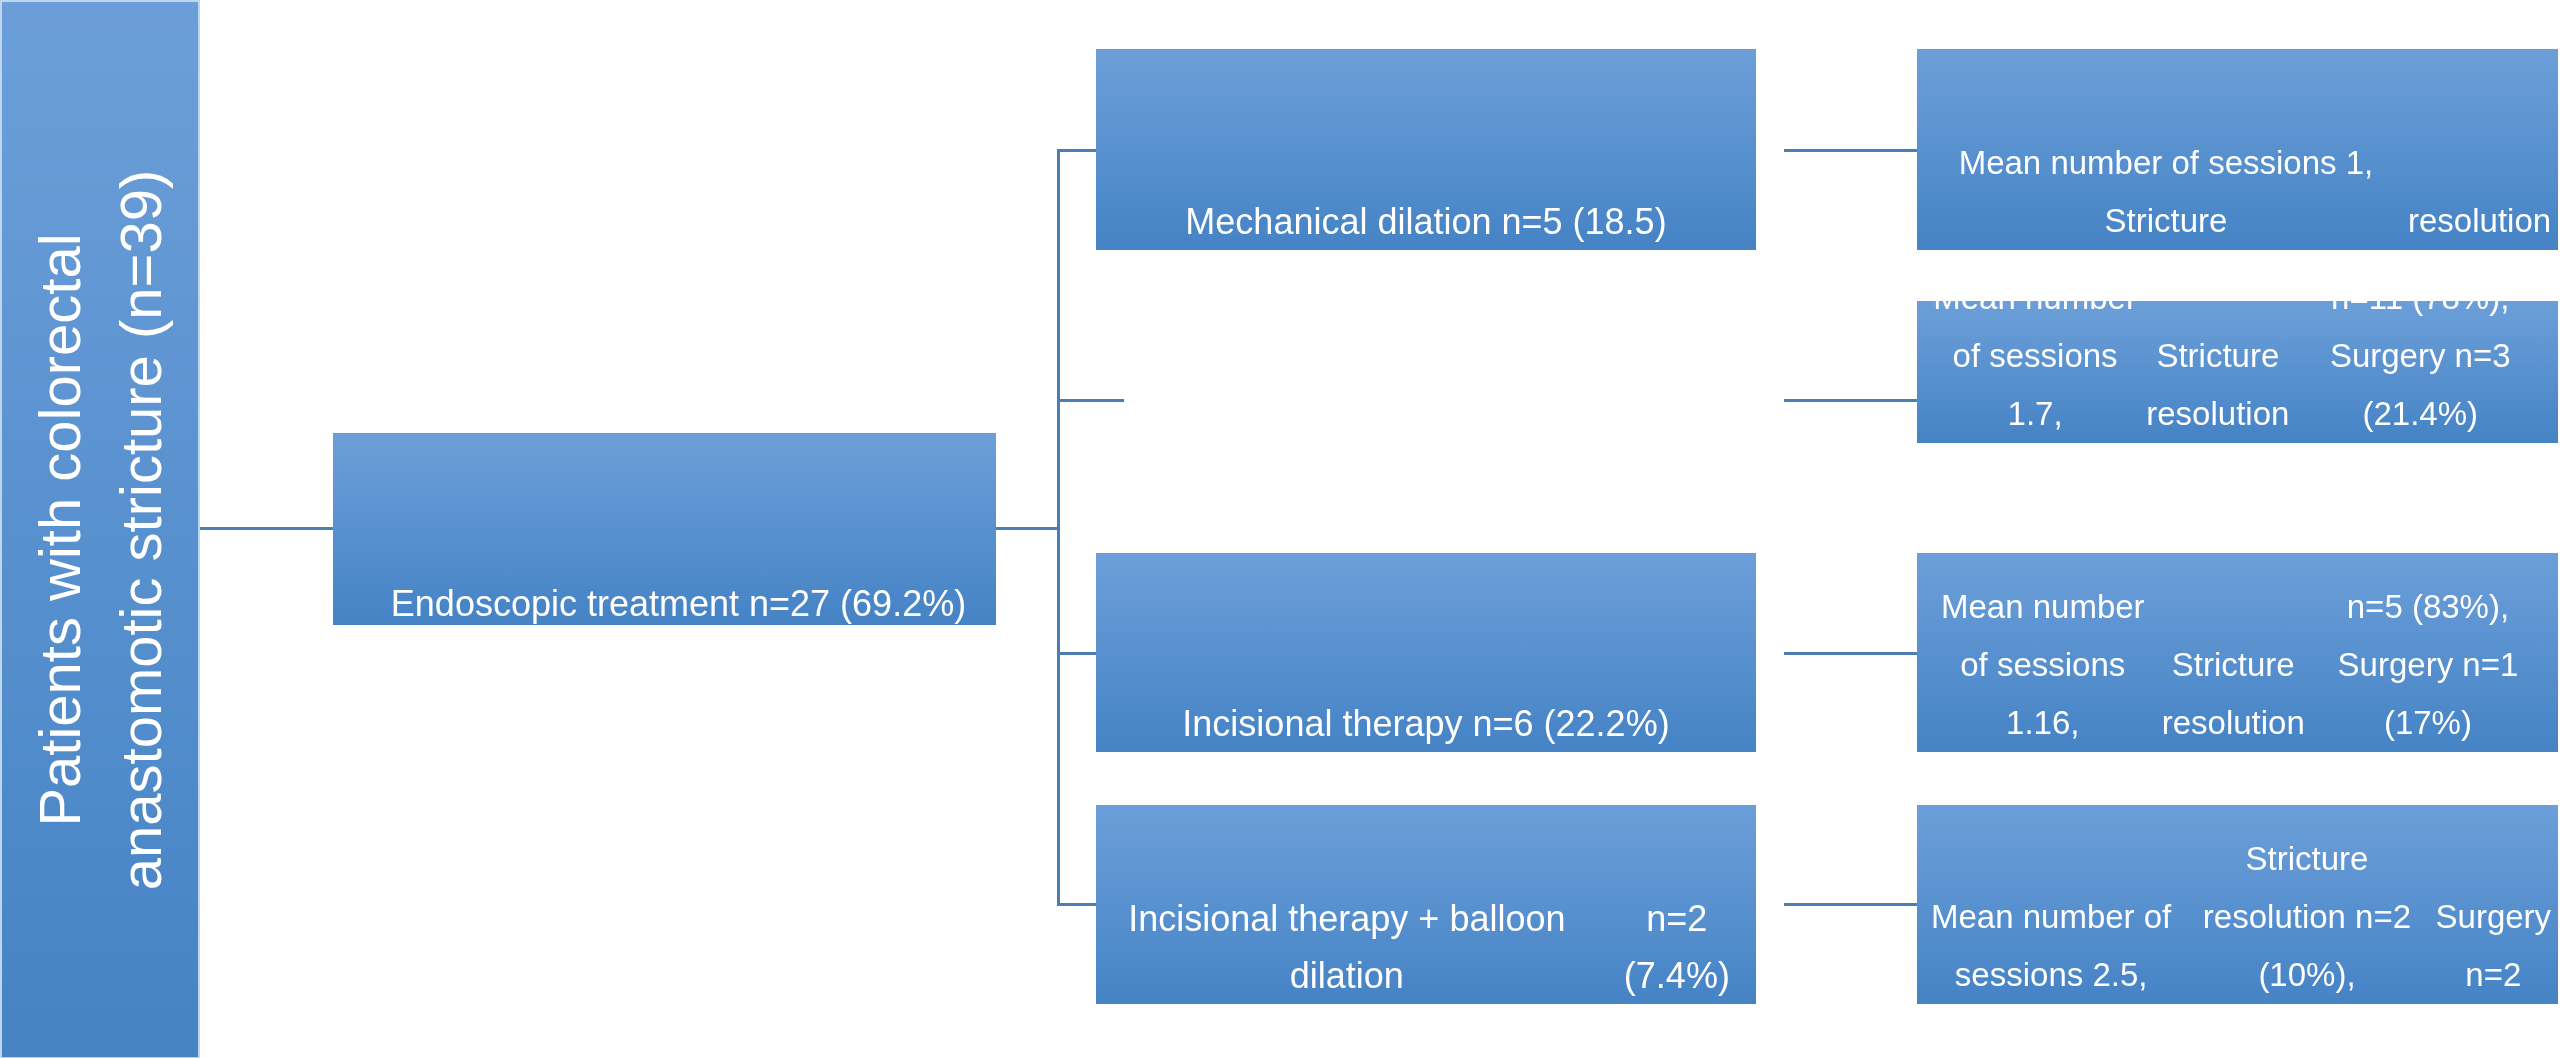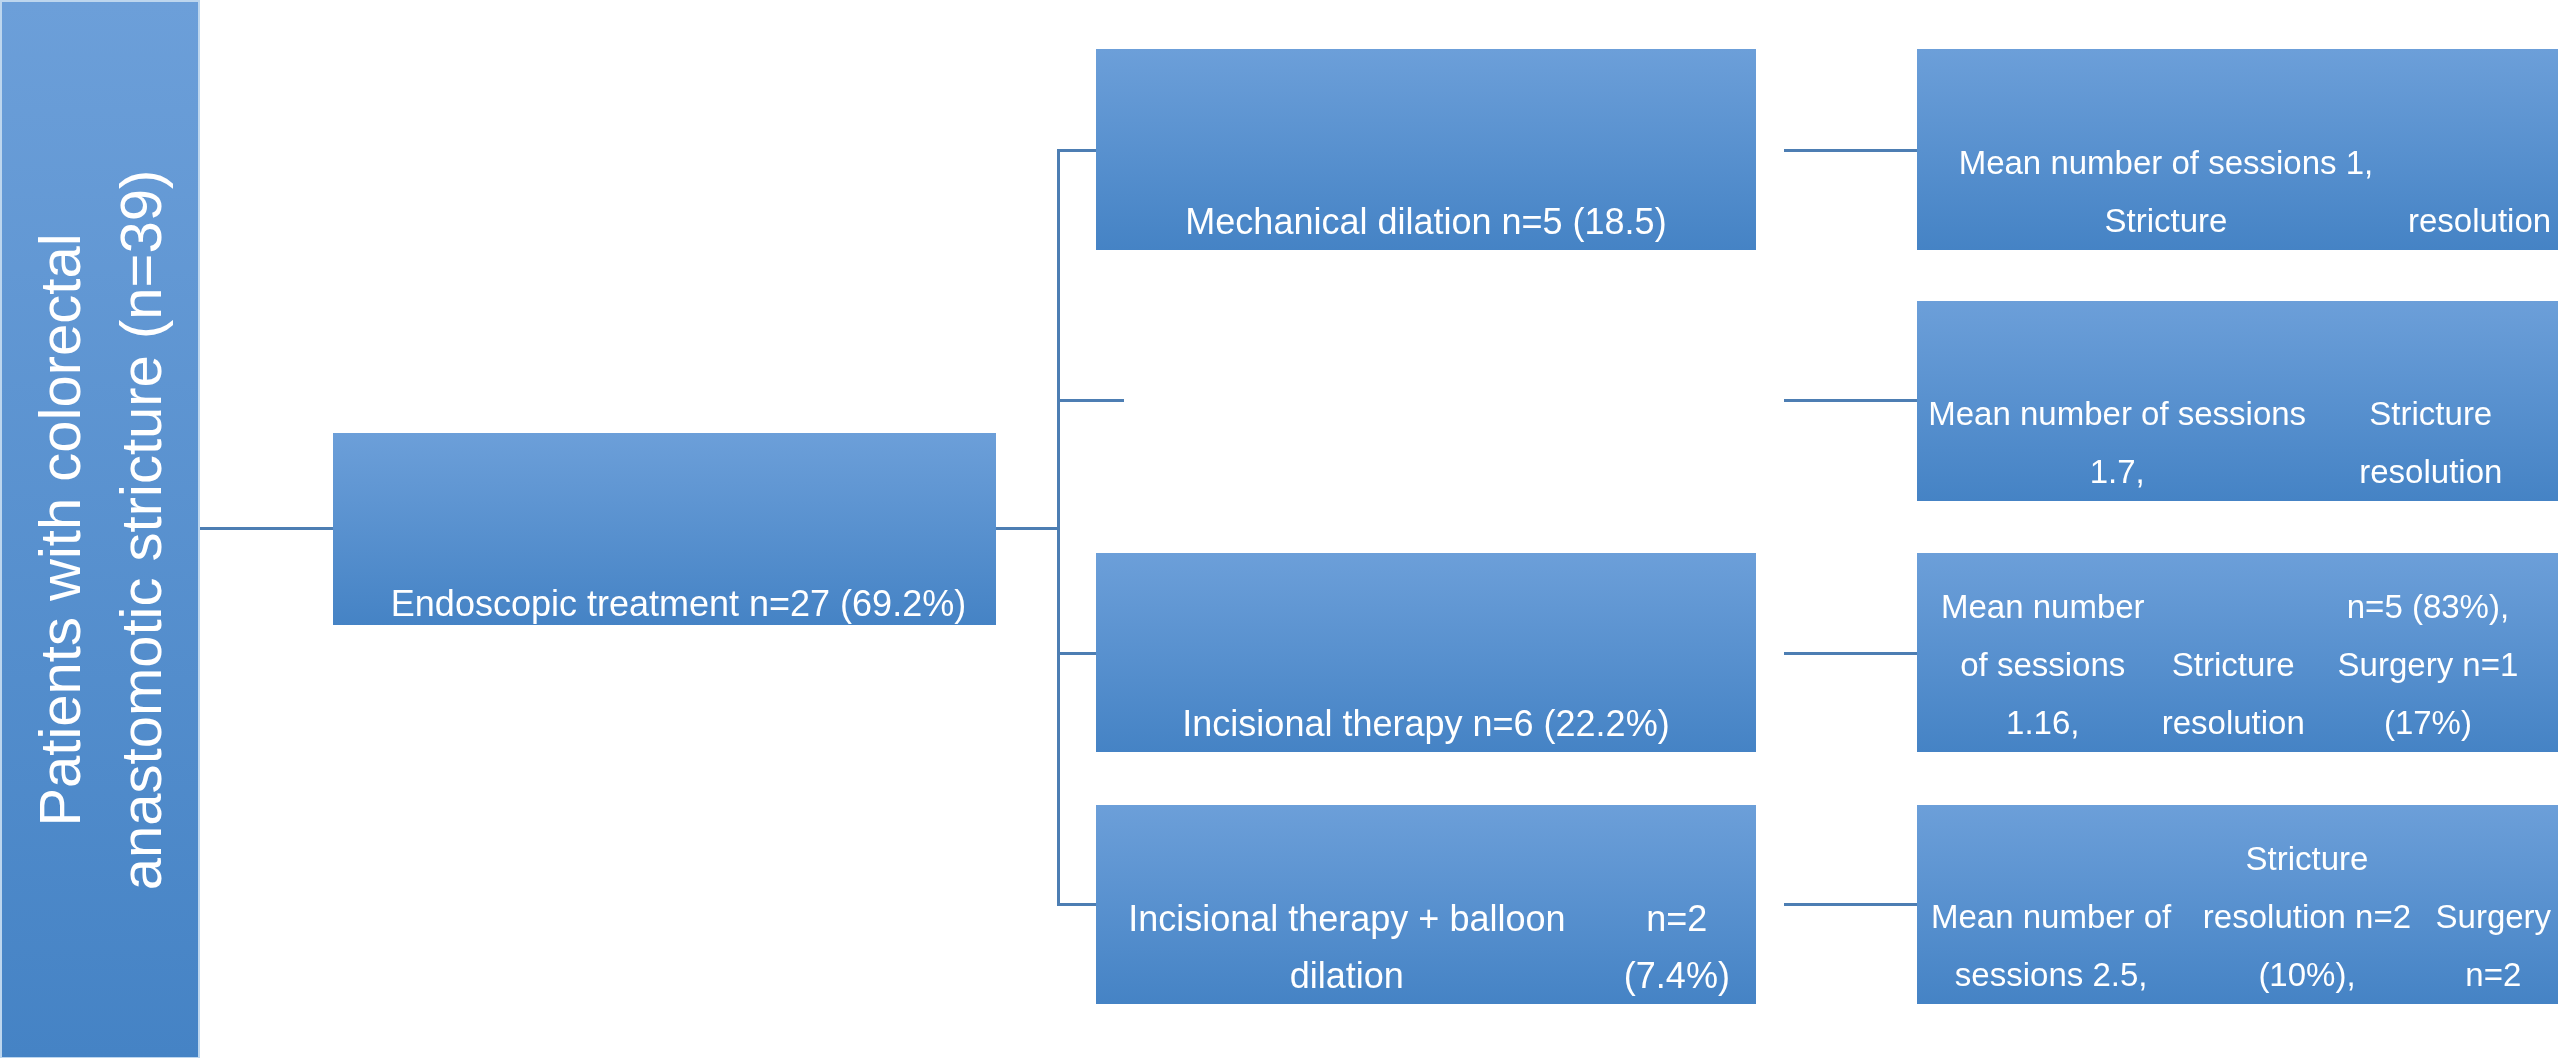--- a/index.html
+++ b/index.html
@@ -31,21 +31,21 @@
 
   
   .t{left:1096px;width:660px;font-size:36px;}
   .t .line{line-height:57px;}
   
   .o{left:1917px;width:641px;font-size:33px;padding:0 6.9px;}
   .o .line{line-height:58px;}
   .gap{margin-top:22px;}
 
   .row0{top:49px;height:201px;}
-  .row1{top:301px;height:200px;}
+  .row1{top:301px;height:142px;}
   .row2{top:553px;height:199px;}
   .row3{top:805px;height:199px;}
 
   .c-root{left:200px;top:527px;width:133px;height:2.6px;}
   .c-main{left:996px;top:527px;width:64px;height:2.6px;}
   .c-spine{left:1057px;top:149px;width:2.6px;height:757px;}
   .c-stub{left:1057px;width:67px;height:2.6px;}
   .c-s0{top:149px;} .c-s1{top:399px;} .c-s2{top:652px;} .c-s3{top:903px;}
   .c-out{left:1784px;width:133px;height:2.6px;}
 </style>
@@ -88,20 +88,21 @@
     <div class="line">n=2 (7.4%)</div>
   </div>
 
   <div class="node o row0">
     <div class="line">Mean number of sessions 1,  Stricture</div>
     <div class="line">resolution</div>
   </div>
   <div class="node o row1">
     <div class="line">Mean number of sessions 1.7,</div>
     <div class="line">Stricture resolution</div>
+    <div class="line gap">n=11 (78%),    Surgery n=3 (21.4%)</div>
   </div>
   <div class="node o row2">
     <div class="line">Mean number of sessions 1.16,</div>
     <div class="line">Stricture resolution</div>
     <div class="line gap">n=5 (83%),    Surgery n=1 (17%)</div>
   </div>
   <div class="node o row3">
     <div class="line">Mean number of sessions 2.5,</div>
     <div class="line">Stricture resolution n=2 (10%),</div>
     <div class="line">Surgery n=2</div>

